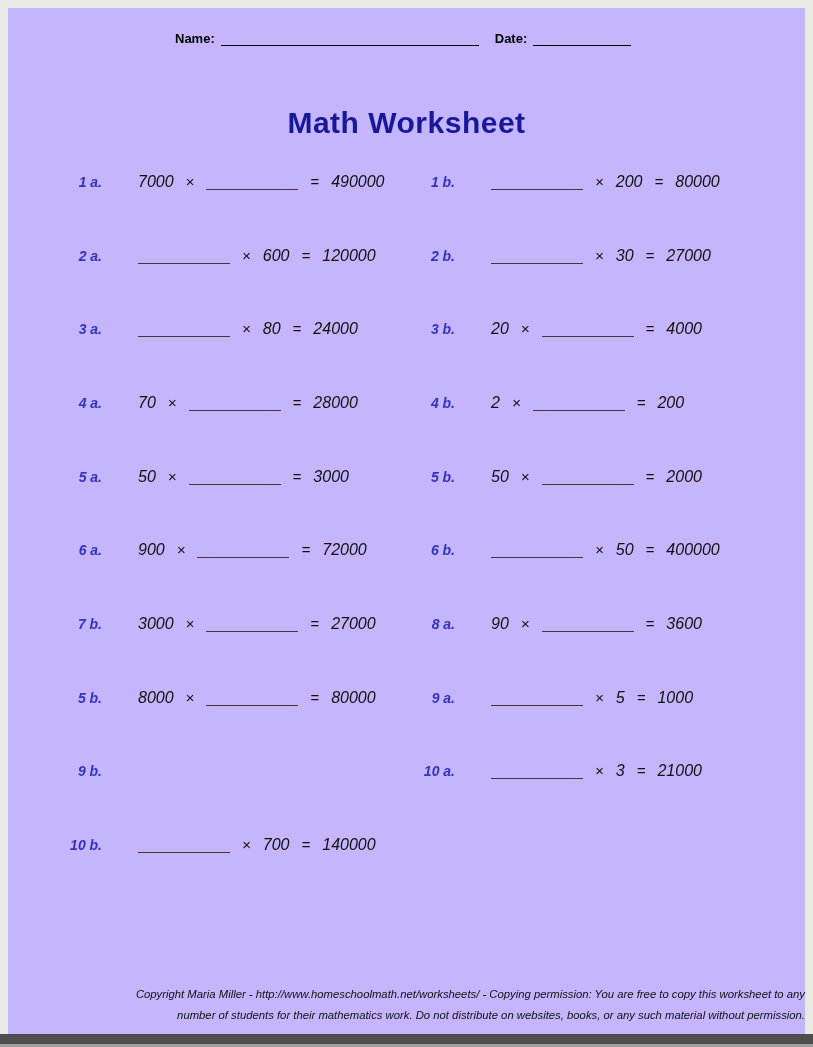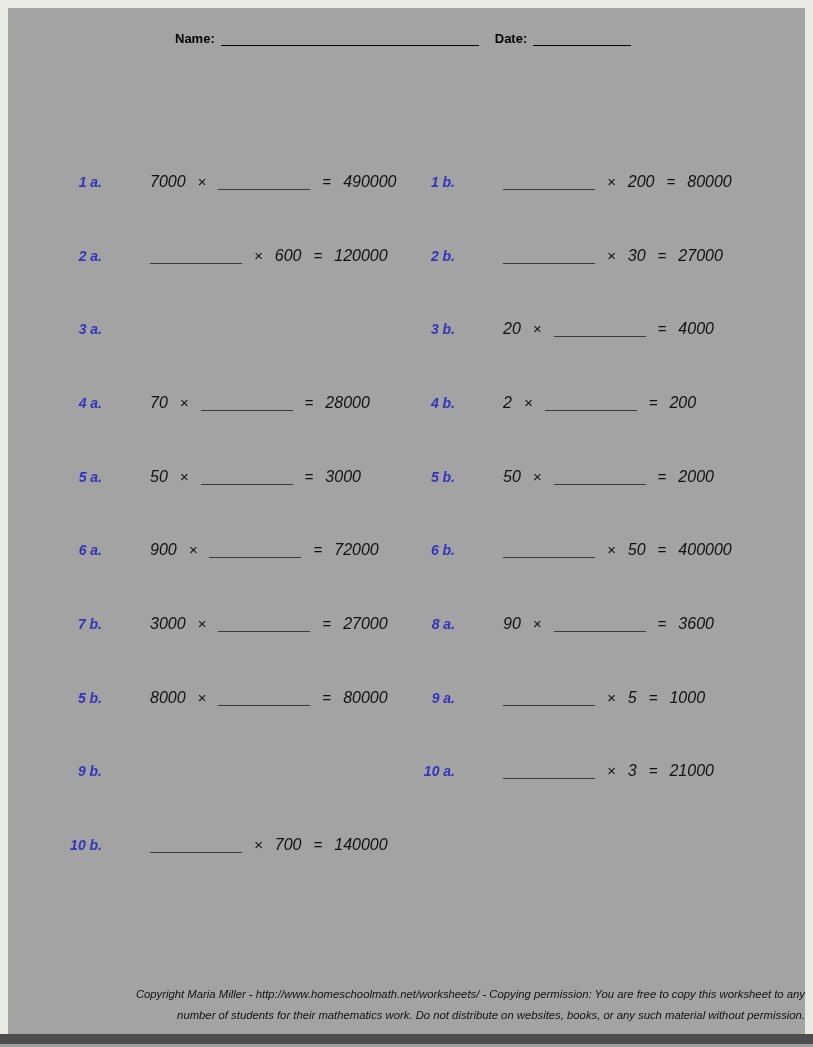--- a/index.html
+++ b/index.html
@@ -14,21 +14,21 @@
     background: #e8ebe3;
     overflow: hidden;
     margin: 0;
   }
   .page {
     position: absolute;
     top: 8px;
     left: 8px;
     right: 8px;
     bottom: 13px;
-    background: #a3a3a3;
+    background: #c4b5fd;
   }
   
   .bottom-bar {
     position: absolute;
     left: 0; right: 0; bottom: 3px;
     height: 10px;
     background: #4e4e4e;
   }
   .bottom-bar-lower {
     position: absolute;
@@ -98,21 +98,20 @@
     text-align: right;
     font-size: 14px;
     font-weight: bold;
     color: var(--label-color);
     margin-right: 36px;
     flex: 0 0 auto;
   }
   .eq {
     font-size: 16px;
     color: #111;
-    margin-left: 12px;
   }
   .eq > span + span { margin-left: 12px; }
   .eq .op { font-size: 15px; }
   .eq .blank {
     display: inline-block;
     width: 92px;
     height: 13px;
     border-bottom: 1.5px solid #3a3a3a;
     position: relative;
     top: 3px;
@@ -133,40 +132,42 @@
 </head>
 <body>
 
 <div id="screen">
   <div class="page">
 
     <div class="header-row">
       <span class="lbl">Name:</span><span class="write-line name-line"></span><span class="lbl date-lbl">Date:</span><span class="write-line date-line"></span>
     </div>
 
+    <div class="title">Math Worksheet</div>
 
     <div class="problems-grid">
         <div class="problem">
           <span class="plabel">1 a.</span>
           <span class="eq"><span class="num">7000</span><span class="op">×</span><span class="blank"></span><span class="op">=</span><span class="num">490000</span></span>
         </div>
         <div class="problem">
           <span class="plabel">1 b.</span>
           <span class="eq"><span class="blank"></span><span class="op">×</span><span class="num">200</span><span class="op">=</span><span class="num">80000</span></span>
         </div>
         <div class="problem">
           <span class="plabel">2 a.</span>
           <span class="eq"><span class="blank"></span><span class="op">×</span><span class="num">600</span><span class="op">=</span><span class="num">120000</span></span>
         </div>
         <div class="problem">
           <span class="plabel">2 b.</span>
           <span class="eq"><span class="blank"></span><span class="op">×</span><span class="num">30</span><span class="op">=</span><span class="num">27000</span></span>
         </div>
         <div class="problem">
           <span class="plabel">3 a.</span>
+          <span class="eq"><span class="blank"></span><span class="op">×</span><span class="num">80</span><span class="op">=</span><span class="num">24000</span></span>
         </div>
         <div class="problem">
           <span class="plabel">3 b.</span>
           <span class="eq"><span class="num">20</span><span class="op">×</span><span class="blank"></span><span class="op">=</span><span class="num">4000</span></span>
         </div>
         <div class="problem">
           <span class="plabel">4 a.</span>
           <span class="eq"><span class="num">70</span><span class="op">×</span><span class="blank"></span><span class="op">=</span><span class="num">28000</span></span>
         </div>
         <div class="problem">

